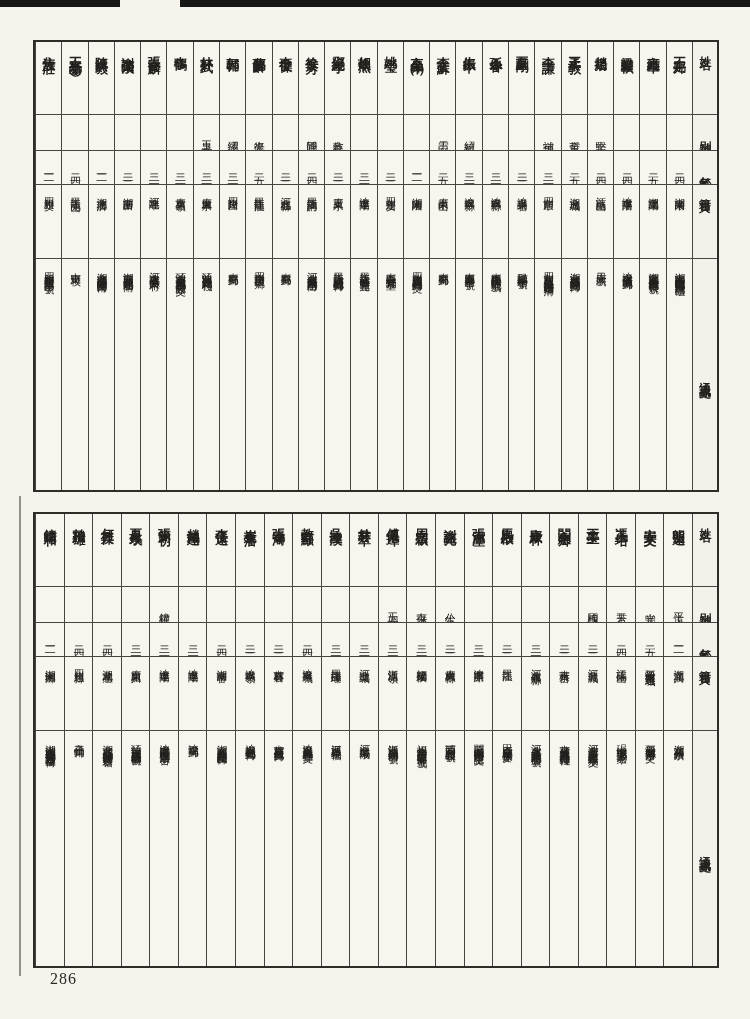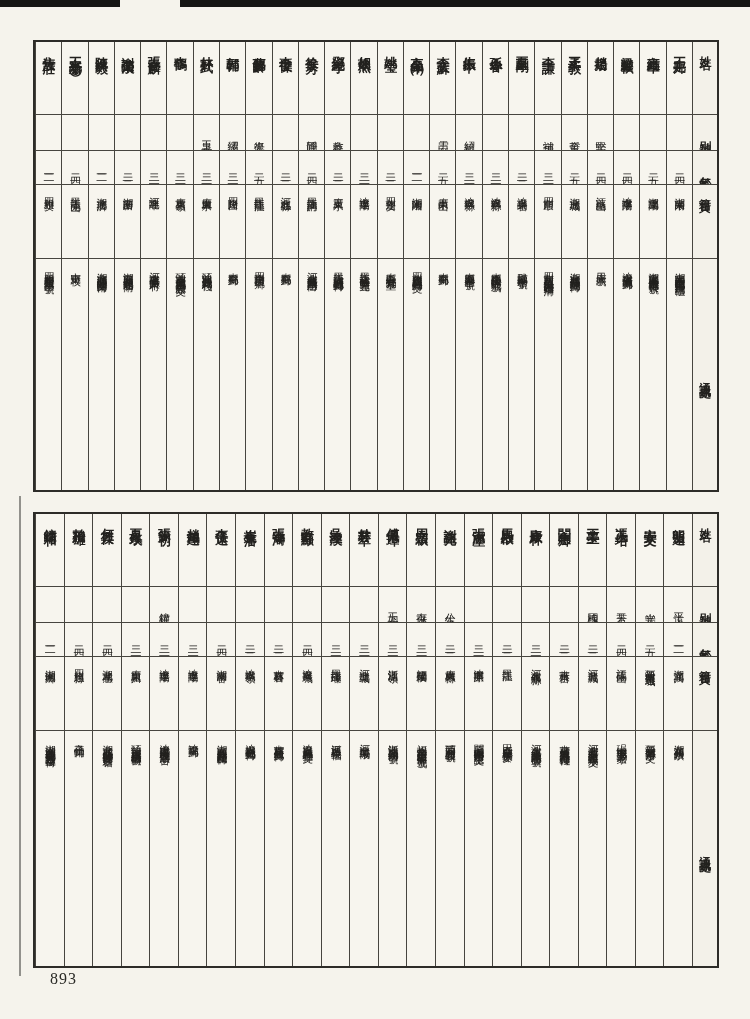--- a/index.html
+++ b/index.html
@@ -980,14 +980,14 @@
     </div>
     <div class="cell cell-origin">
       <span class="vtext">湖南湘鄉</span>
     </div>
     <div class="cell cell-addr">
       <span class="vtext">湖南湘鄉蓮花鄉長家沖三益泰轉</span>
     </div>
   </div>
 </div>
 
-  <div class="page-number">893</div>
+  <div class="page-number">286</div>
 </div>
 
 </body></html>

